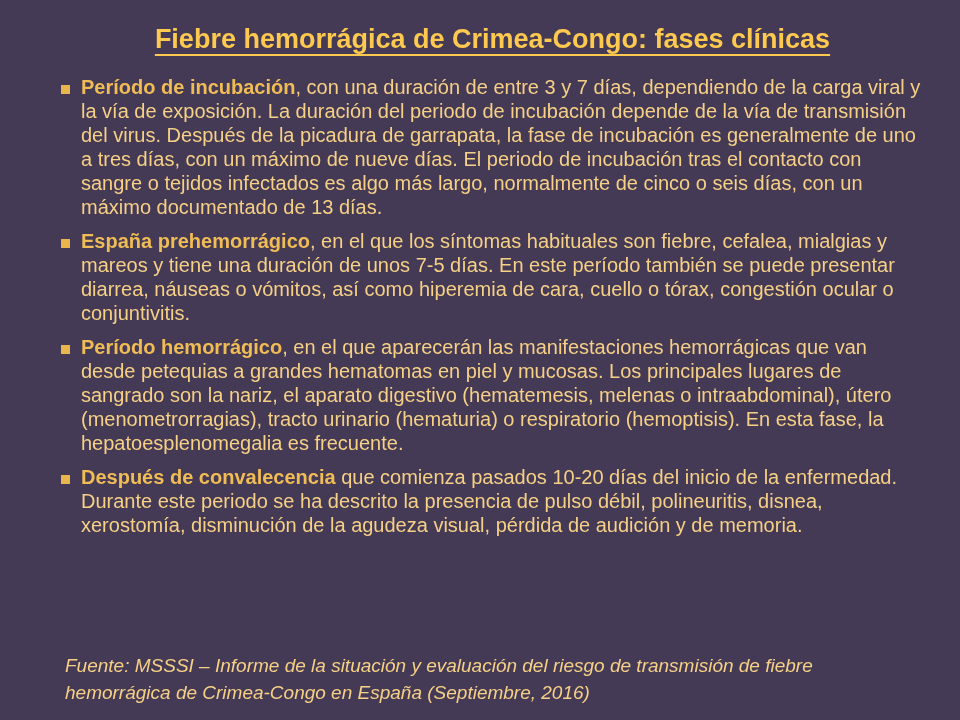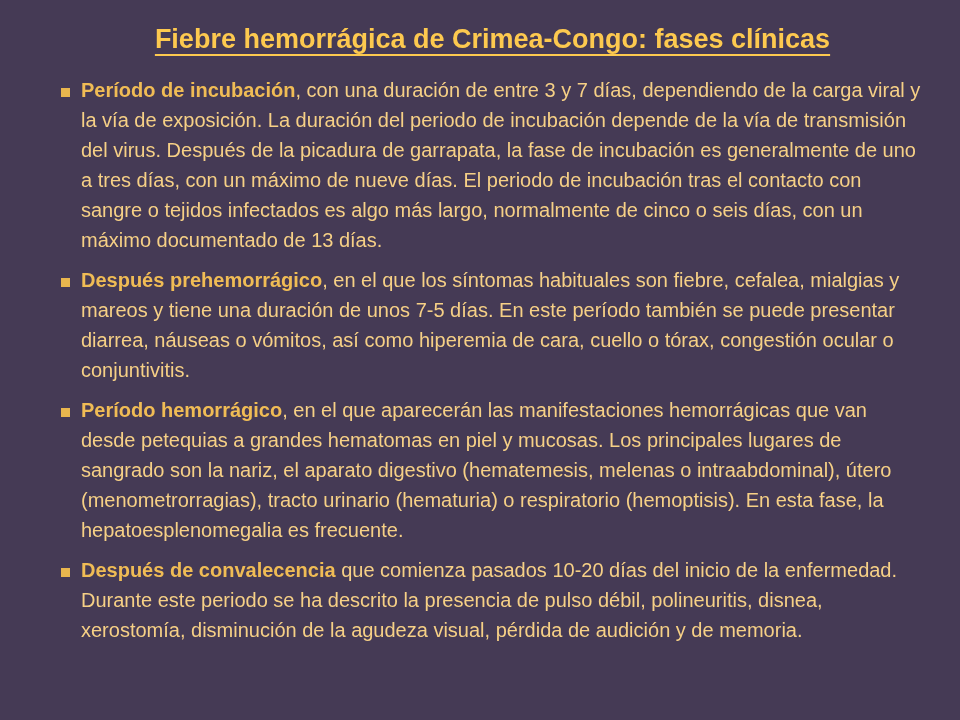--- a/index.html
+++ b/index.html
@@ -30,21 +30,21 @@
     text-underline-offset:6px;
     text-decoration-thickness:2px;
     margin:2px 0 20px 0;
   }
   .bullets{flex:1 1 auto;}
   .bullet{
     display:flex;
     margin-bottom:10px;
     color:var(--body);
     font-size:20px;
-    line-height:30px;
+    line-height:24px;
   }
   .marker{flex:0 0 26px;}
   .square{
     display:inline-block;
     width:9px;height:9px;
     background:var(--marker);
     margin-top:10px;
     margin-left:6px;
   }
   .btext{flex:1 1 auto; padding-right:4px;}
@@ -64,26 +64,27 @@
 <div class="slide">
   <h1 class="title">Fiebre hemorrágica de Crimea-Congo: fases clínicas</h1>
   <div class="bullets">
   <div class="bullet">
     <span class="marker"><span class="square"></span></span>
     <span class="btext"><span class="lead">Período de incubación</span><span class="rest">, con una duración de entre 3 y 7 días, dependiendo de la carga viral y la vía de exposición. La duración del periodo de incubación depende de la vía de transmisión del virus. Después de la picadura de garrapata, la fase de incubación es generalmente de uno a tres días, con un máximo de nueve días. El periodo de incubación tras el contacto con sangre o tejidos infectados es algo más largo, normalmente de cinco o seis días, con un máximo documentado de 13 días.</span></span>
   </div>
 
   <div class="bullet">
     <span class="marker"><span class="square"></span></span>
-    <span class="btext"><span class="lead">Después prehemorrágico</span><span class="rest">, en el que los síntomas habituales son fiebre, cefalea, mialgias y mareos y tiene una duración de unos 7-5 días. En este período también se puede presentar diarrea, náuseas o vómitos, así como hiperemia de cara, cuello o tórax, congestión ocular o conjuntivitis.</span></span>
+    <span class="btext"><span class="lead">España prehemorrágico</span><span class="rest">, en el que los síntomas habituales son fiebre, cefalea, mialgias y mareos y tiene una duración de unos 7-5 días. En este período también se puede presentar diarrea, náuseas o vómitos, así como hiperemia de cara, cuello o tórax, congestión ocular o conjuntivitis.</span></span>
   </div>
 
   <div class="bullet">
     <span class="marker"><span class="square"></span></span>
     <span class="btext"><span class="lead">Período hemorrágico</span><span class="rest">, en el que aparecerán las manifestaciones hemorrágicas que van desde petequias a grandes hematomas en piel y mucosas. Los principales lugares de sangrado son la nariz, el aparato digestivo (hematemesis, melenas o intraabdominal), útero (menometrorragias), tracto urinario (hematuria) o respiratorio (hemoptisis). En esta fase, la hepatoesplenomegalia es frecuente.</span></span>
   </div>
 
   <div class="bullet">
     <span class="marker"><span class="square"></span></span>
     <span class="btext"><span class="lead">Después de convalecencia</span><span class="rest"> que comienza pasados 10-20 días del inicio de la enfermedad. Durante este periodo se ha descrito la presencia de pulso débil, polineuritis, disnea, xerostomía, disminución de la agudeza visual, pérdida de audición y de memoria.</span></span>
   </div>
 </div>
+  <p class="footer">Fuente: MSSSI – Informe de la situación y evaluación del riesgo de transmisión de fiebre hemorrágica de Crimea-Congo en España (Septiembre, 2016)</p>
 </div>
 
 </body></html>

